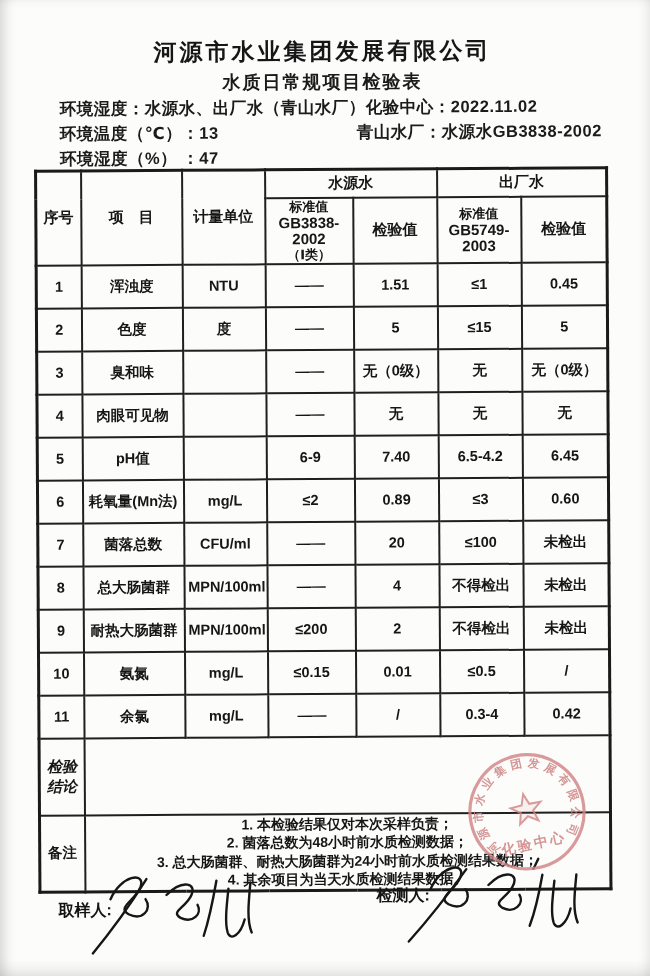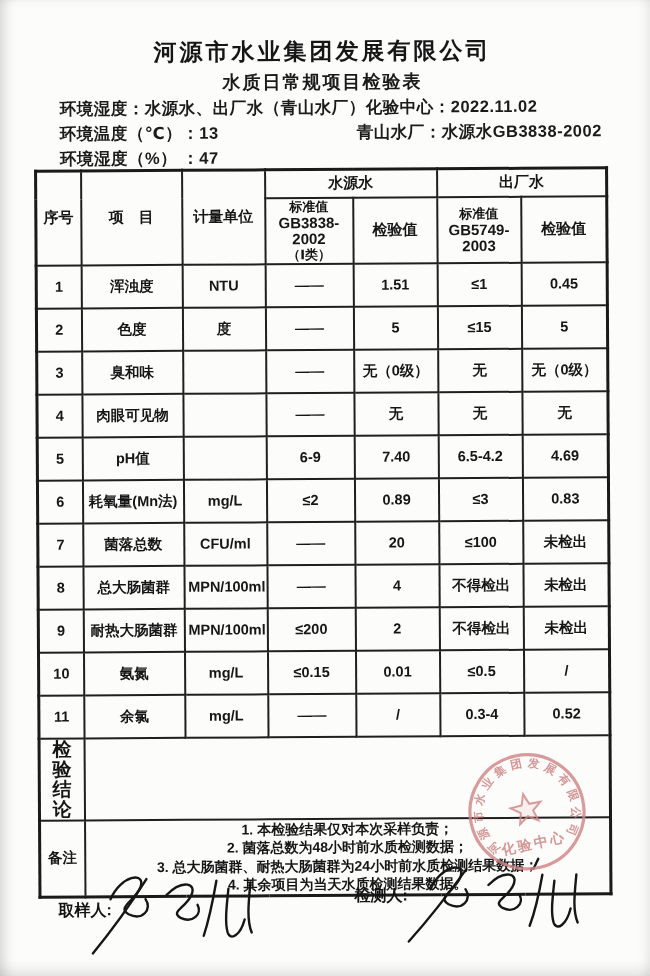--- a/index.html
+++ b/index.html
@@ -52,28 +52,28 @@
   table.report{border:3px solid #1a1a1a;}
   thead th{font-size:15px;font-weight:700;}
   thead .std-hdr{font-size:13px;line-height:16px;font-weight:700;}
   thead .std-hdr .gbnum{font-size:15px;letter-spacing:0;}
   tr.group-row{height:28px;}
   tr.sub-row{height:62px;}
   tbody tr.data-row{height:43px;}
   td.c-item{text-align:left;padding-left:8px;}
   tr.conclusion-row{height:77px;}
   tr.notes-row{height:76px;}
-  .lbl2{line-height:20px;font-size:19px;font-weight:700;}
+  .lbl2{line-height:20px;font-size:15px;font-weight:700;font-style:italic;}
   td.notes-cell{text-align:left;vertical-align:middle;padding:4px 4px 4px 6px;}
   .note-line{font-size:14px;line-height:18.5px;font-weight:600;white-space:nowrap;}
   .sig-label{
     position:absolute;font-size:16px;font-weight:700;color:#141414;white-space:nowrap;
   }
   .sig-label.sampler{left:56px;top:899px;}
-  .sig-label.tester{left:352px;top:886px;}
+  .sig-label.tester{left:374px;top:886px;}
   .sig-svg{position:absolute;overflow:visible;}
   .sig-svg.sampler{left:86px;top:862px;}
   .sig-svg.tester{left:402px;top:850px;}
   .sig-svg path{stroke:#161616;stroke-width:2.4;fill:none;stroke-linecap:round;stroke-linejoin:round;}
   .seal-svg{
     position:absolute;left:455px;top:743px;width:140px;height:140px;
     transform:rotate(-12deg);opacity:.82;
   }
   .seal-svg .ring{stroke:#d18585;stroke-width:3.2;fill:none;}
   .seal-svg .star{stroke:#d18585;stroke-width:2;fill:rgba(209,133,133,.12);}
@@ -172,30 +172,30 @@
         <td class="c-val">无</td>
         <td class="c-val">无</td>
       </tr>
           <tr class="data-row">
         <td class="c-seq">5</td>
         <td class="c-item">pH值</td>
         <td class="c-unit"></td>
         <td class="c-val">6-9</td>
         <td class="c-val">7.40</td>
         <td class="c-val">6.5-4.2</td>
-        <td class="c-val">4.69</td>
+        <td class="c-val">6.45</td>
       </tr>
           <tr class="data-row">
         <td class="c-seq">6</td>
         <td class="c-item">耗氧量(Mn法)</td>
         <td class="c-unit">mg/L</td>
         <td class="c-val">≤2</td>
         <td class="c-val">0.89</td>
         <td class="c-val">≤3</td>
-        <td class="c-val">0.83</td>
+        <td class="c-val">0.60</td>
       </tr>
           <tr class="data-row">
         <td class="c-seq">7</td>
         <td class="c-item">菌落总数</td>
         <td class="c-unit">CFU/ml</td>
         <td class="c-val">——</td>
         <td class="c-val">20</td>
         <td class="c-val">≤100</td>
         <td class="c-val">未检出</td>
       </tr>
@@ -226,21 +226,21 @@
         <td class="c-val">≤0.5</td>
         <td class="c-val">/</td>
       </tr>
           <tr class="data-row">
         <td class="c-seq">11</td>
         <td class="c-item">余氯</td>
         <td class="c-unit">mg/L</td>
         <td class="c-val">——</td>
         <td class="c-val">/</td>
         <td class="c-val">0.3-4</td>
-        <td class="c-val">0.52</td>
+        <td class="c-val">0.42</td>
       </tr>
         </tbody>
       <tbody>
         <tr class="conclusion-row">
           <td>
             <span class="lbl2" style="display:block">检验</span>
             <span class="lbl2" style="display:block">结论</span>
           </td>
           <td colspan="6"></td>
         </tr>

